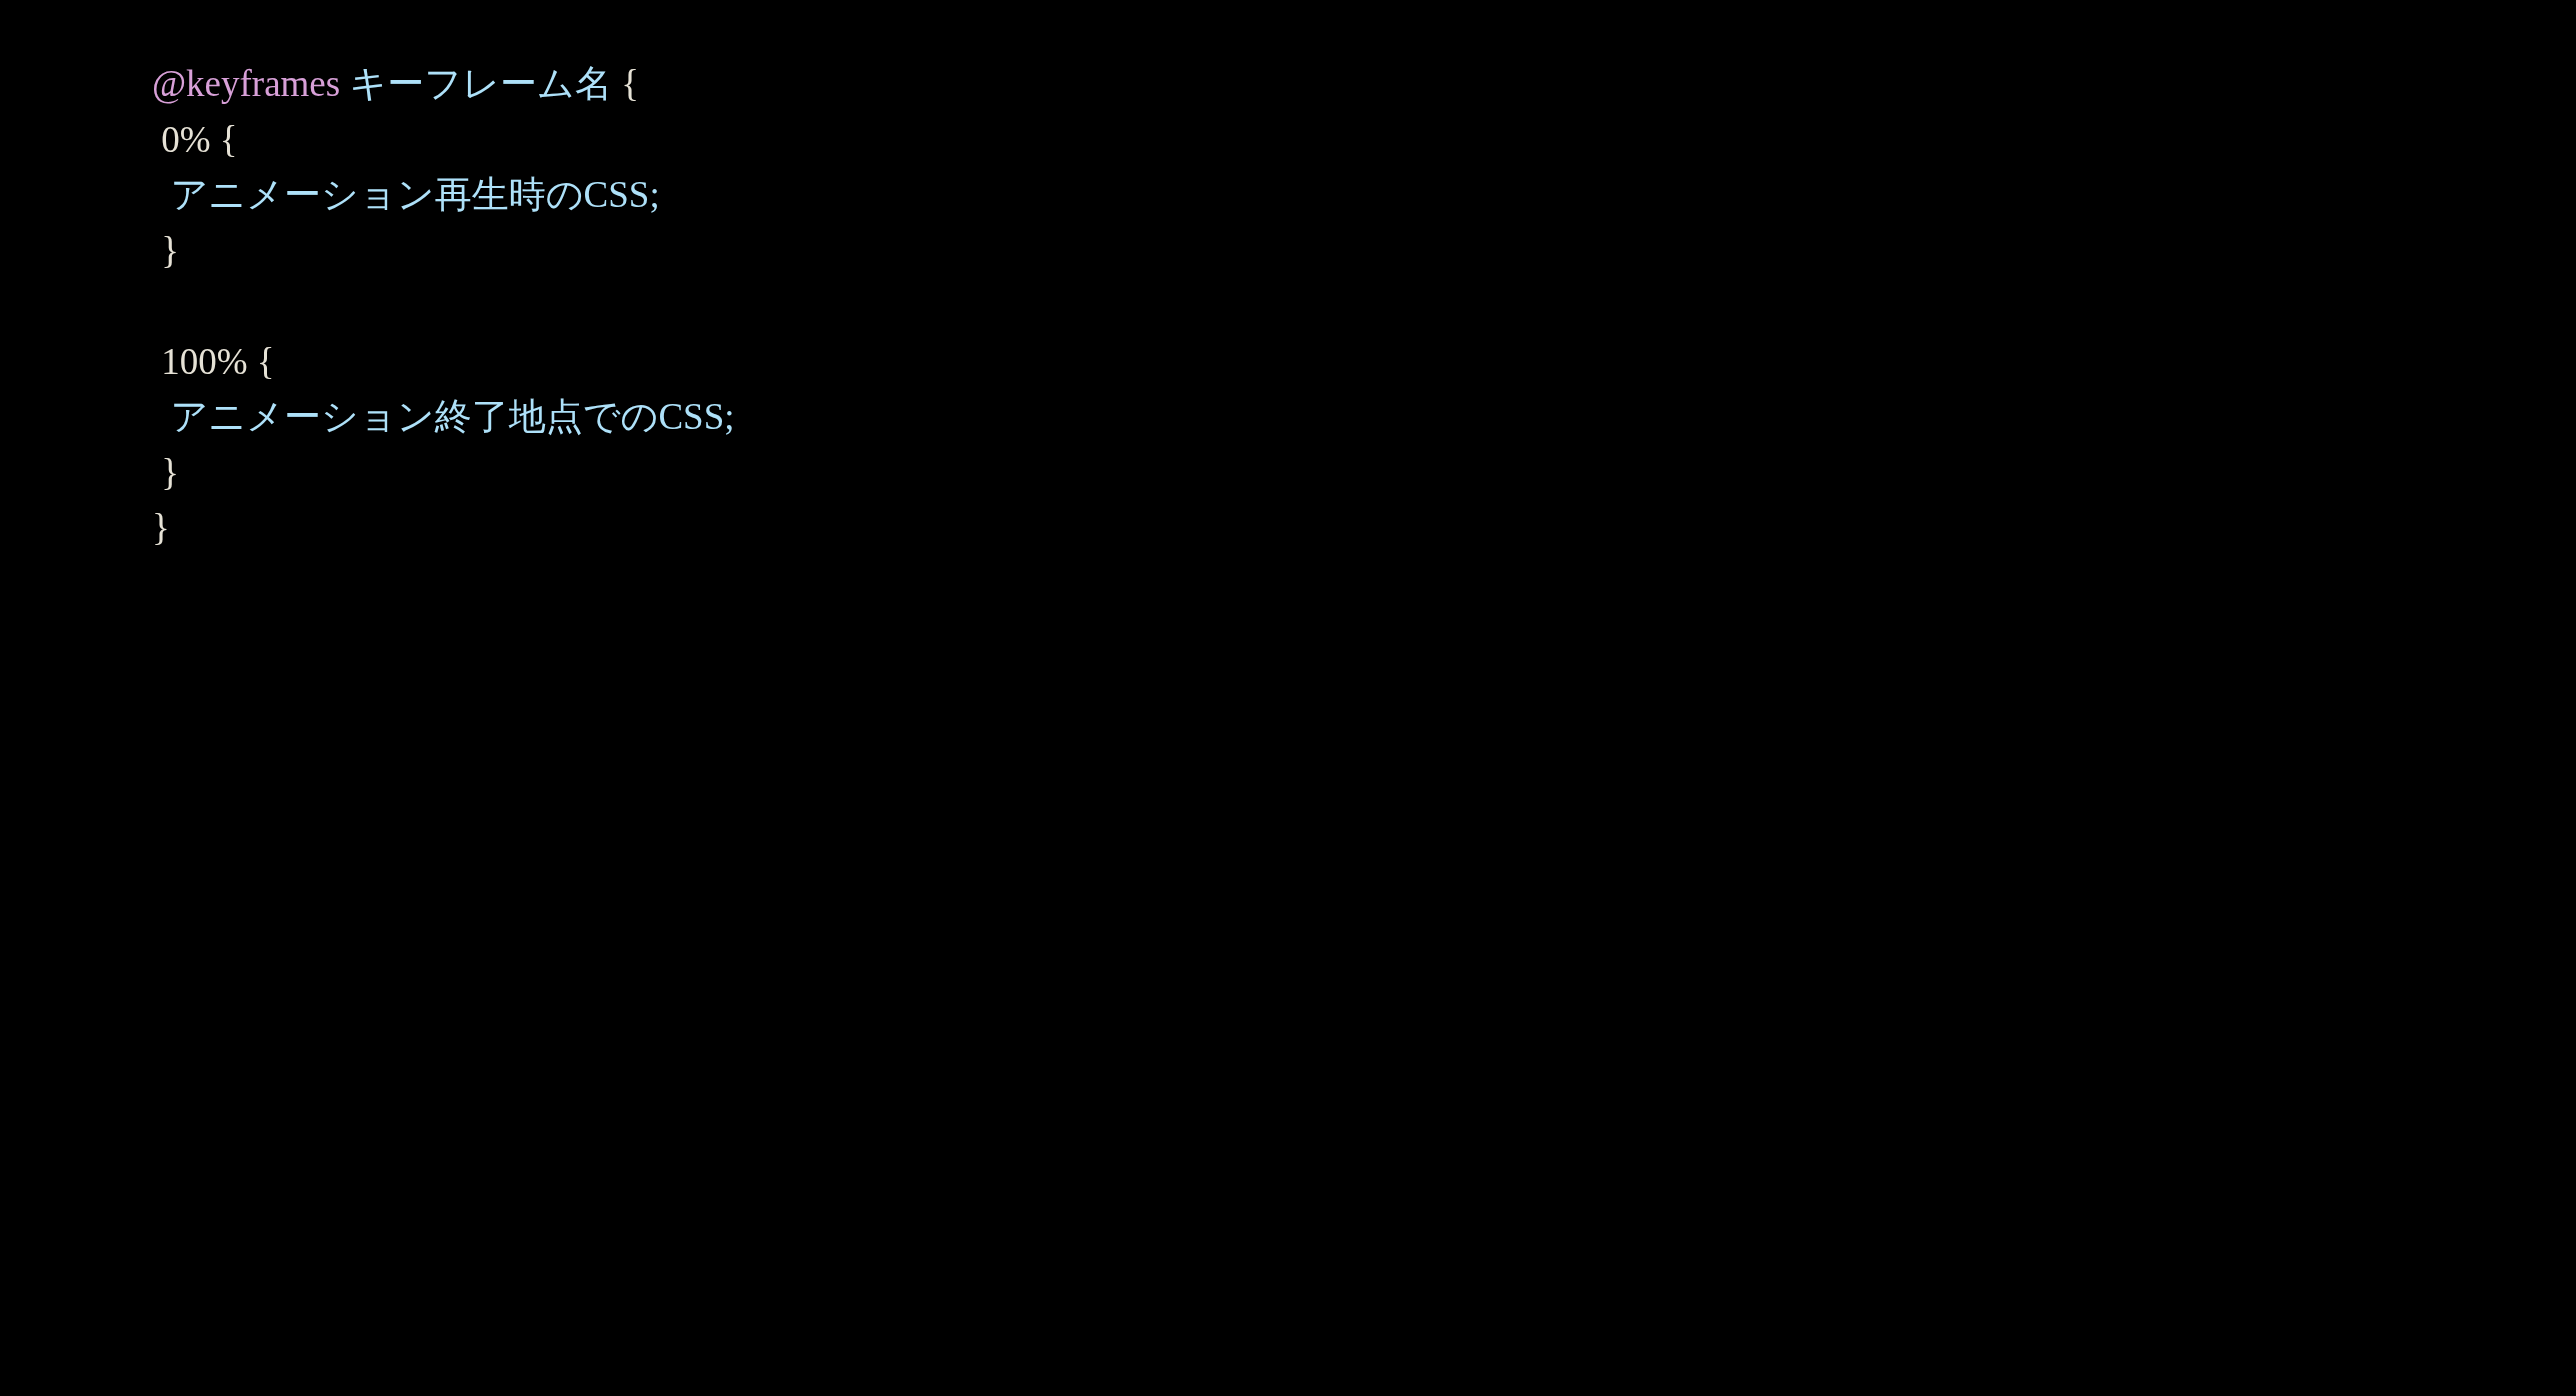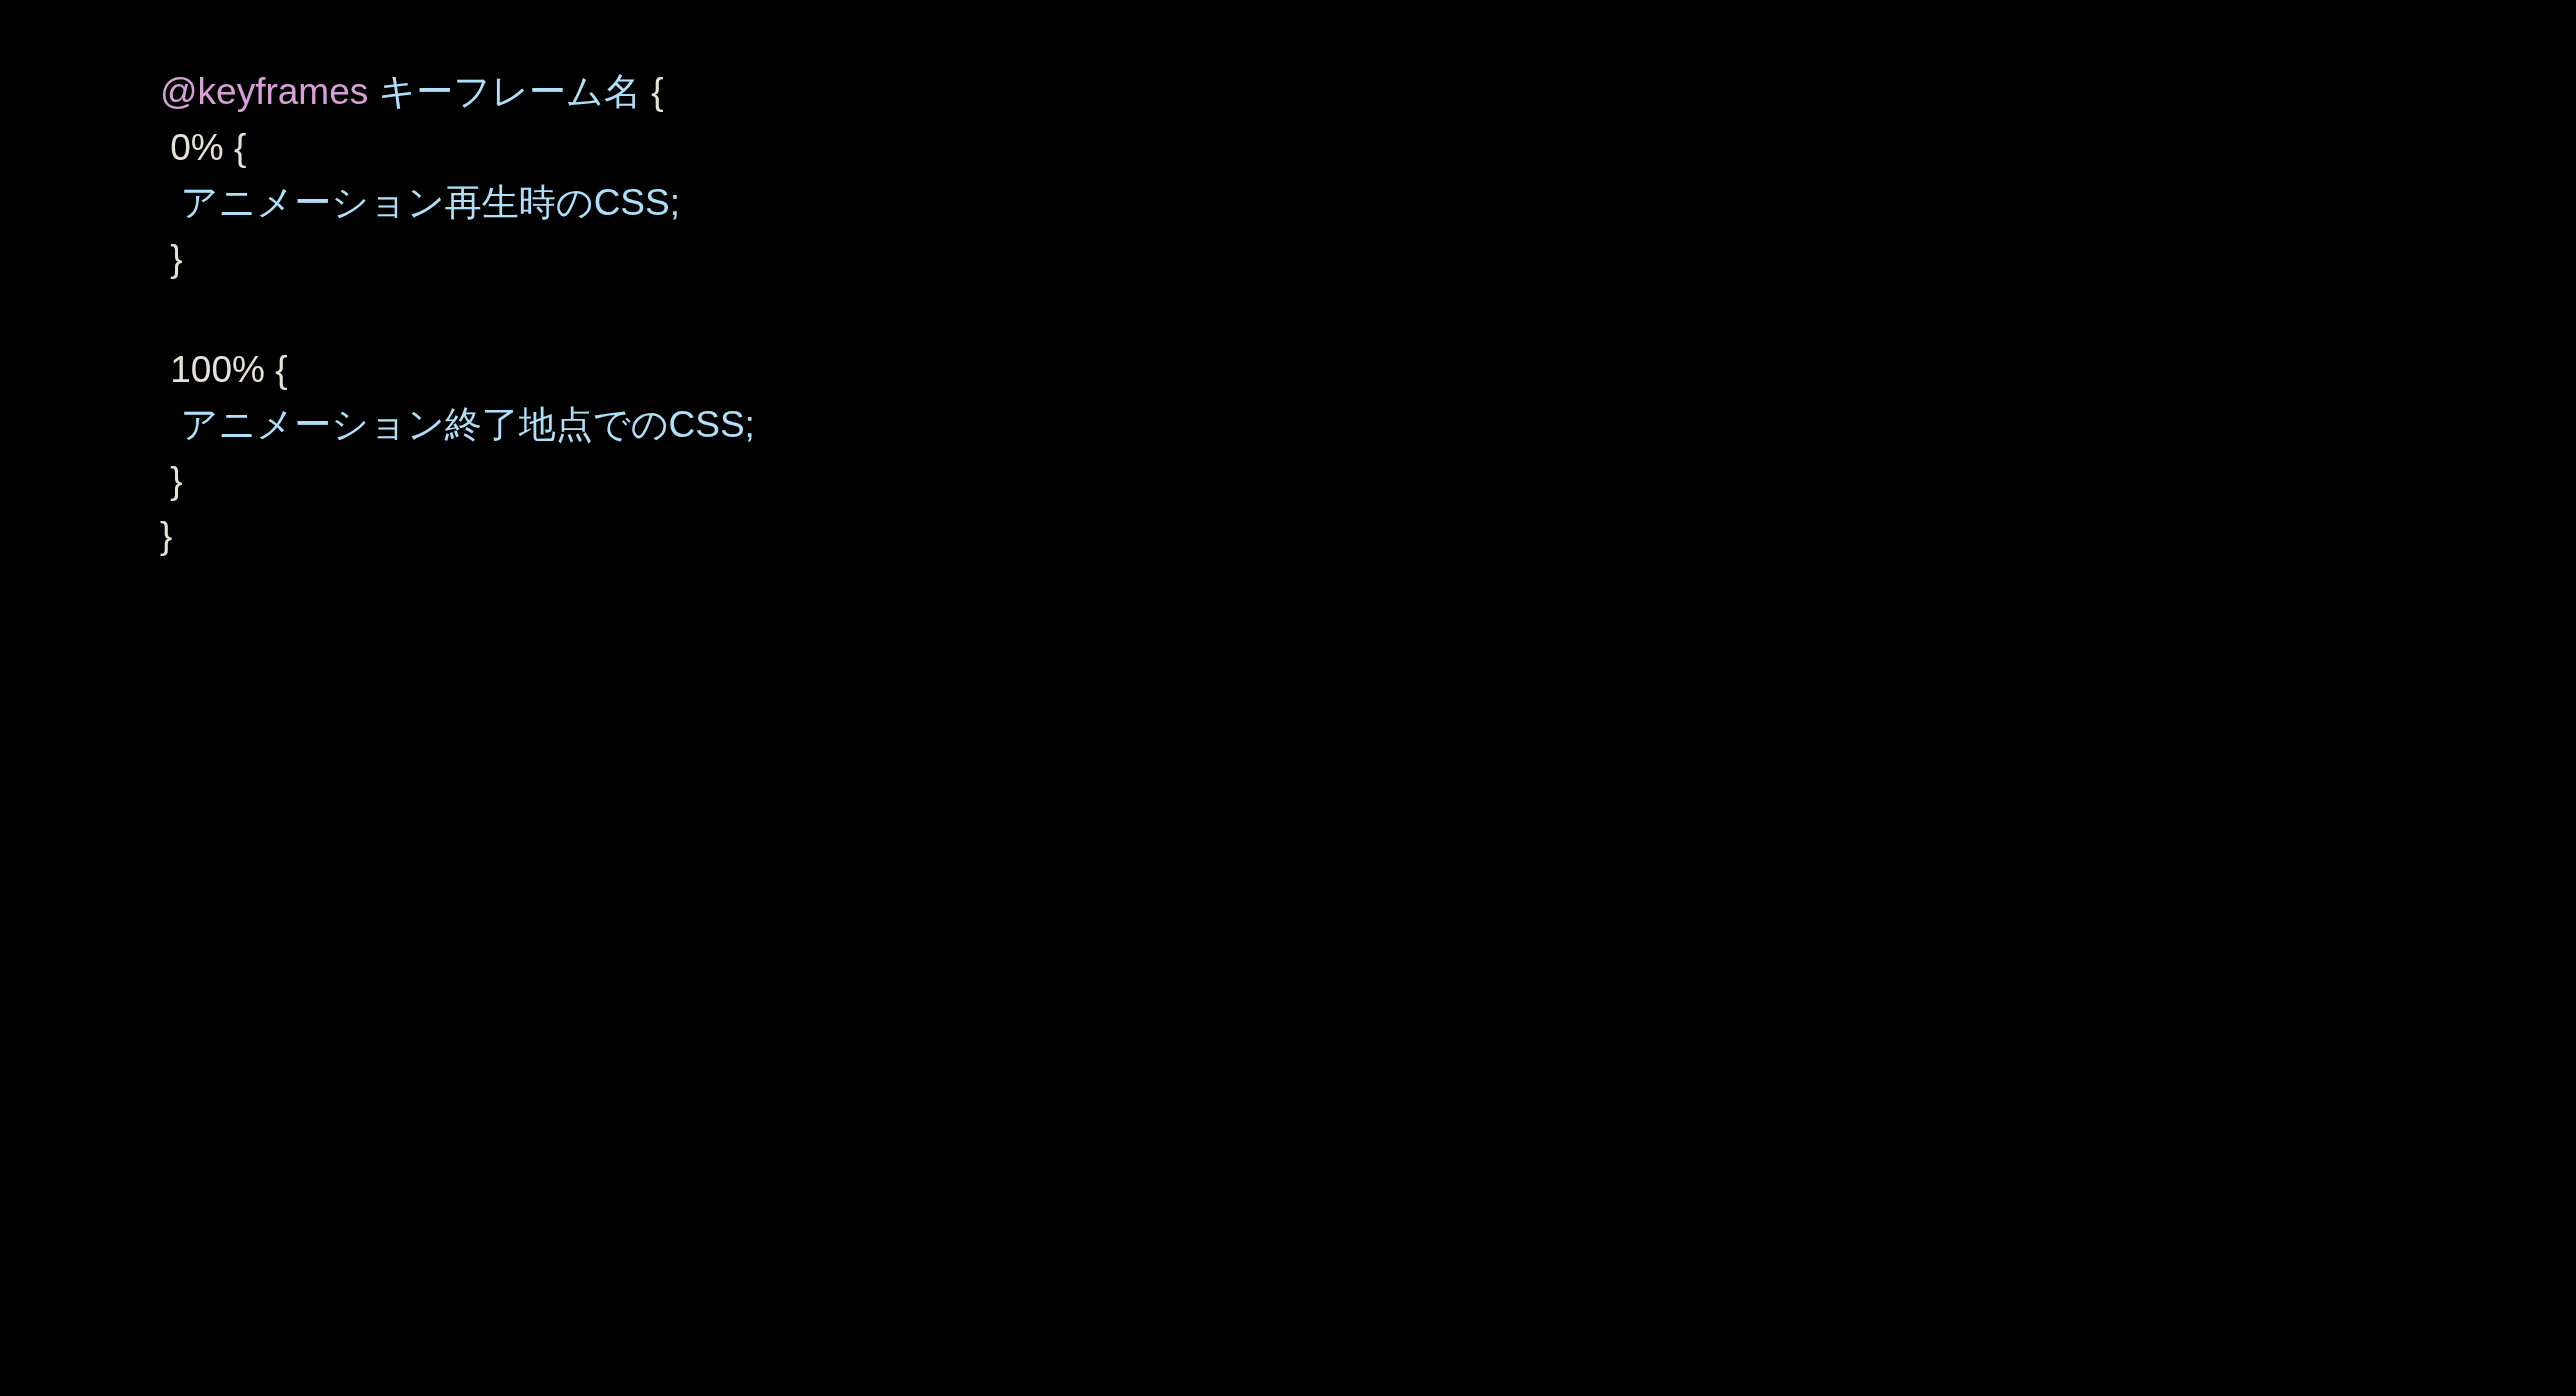--- a/index.html
+++ b/index.html
@@ -7,23 +7,23 @@
     padding: 0;
     width: 100%;
     height: 100%;
     background: #000000;
   }
   body {
     display: flex;
     align-items: flex-start;
   }
   pre.code {
-    margin: 12px;
+    margin: 4px;
     padding: 52px 0 0 148px;
-    font-family: Liberation Sans, sans-serif;
+    font-family: Liberation Serif, serif;
     font-size: 37px;
     line-height: 1.5;
     white-space: pre;
     color: #e6e2d6;
   }
   .tok-atrule   { color: #d8a0d8; } 
   .tok-selector { color: #aee1f9; } 
   .tok-punct    { color: #e6e2d6; } 
   .tok-percent  { color: #e6e2d6; } 
 </style>

